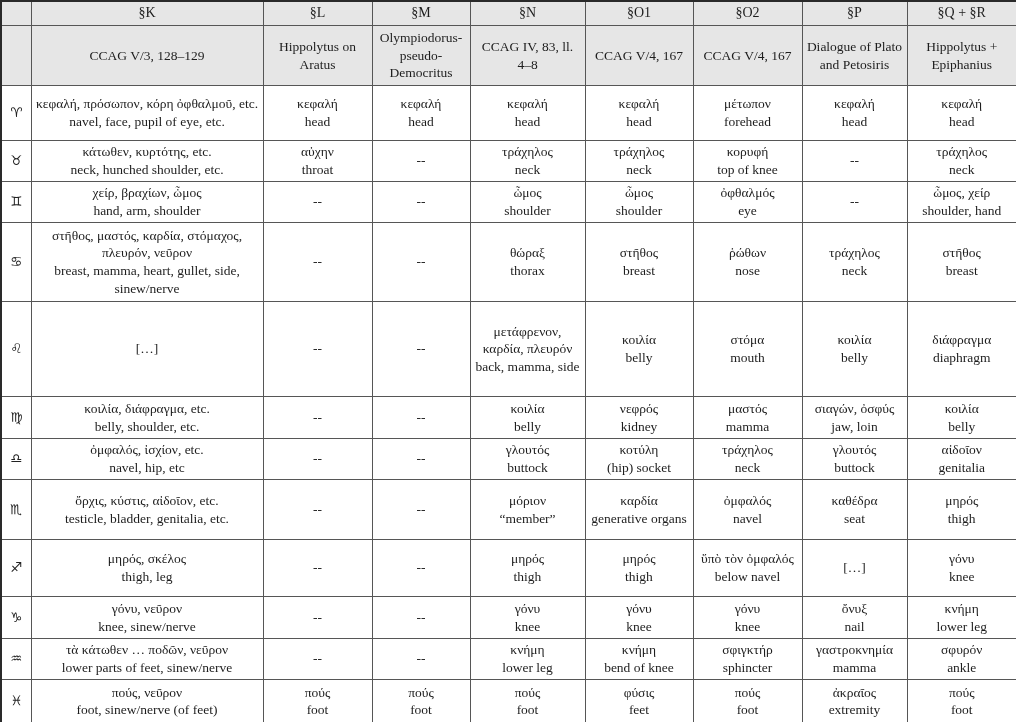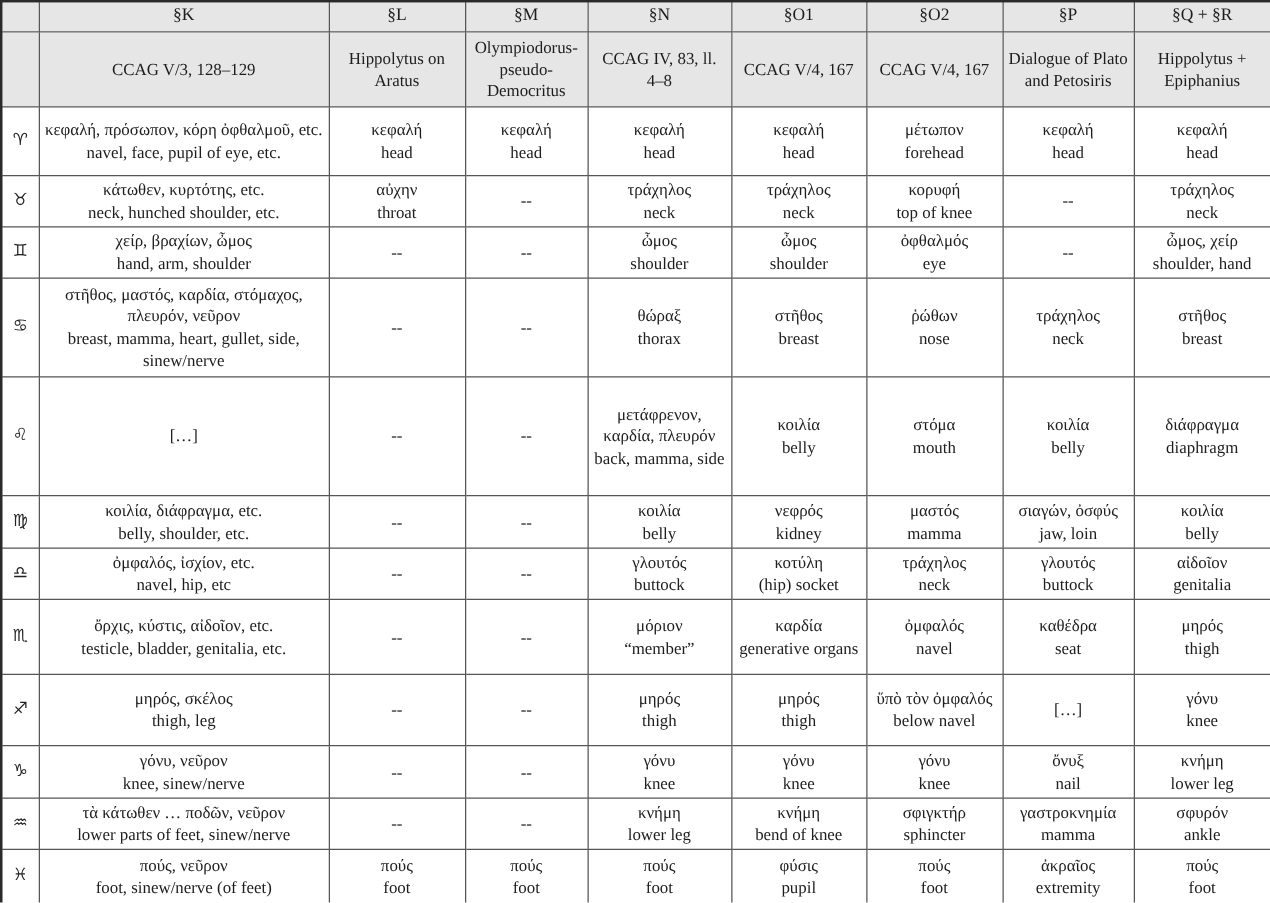--- a/index.html
+++ b/index.html
@@ -487,21 +487,21 @@
         <td>
           <span class="cell-line">πούς</span>
           <span class="cell-line">foot</span>
         </td>
         <td>
           <span class="cell-line">πούς</span>
           <span class="cell-line">foot</span>
         </td>
         <td>
           <span class="cell-line">φύσις</span>
-          <span class="cell-line">pupil</span>
+          <span class="cell-line">feet</span>
         </td>
         <td>
           <span class="cell-line">πούς</span>
           <span class="cell-line">foot</span>
         </td>
         <td>
           <span class="cell-line">ἀκραῖος</span>
           <span class="cell-line">extremity</span>
         </td>
         <td class="dbl">

